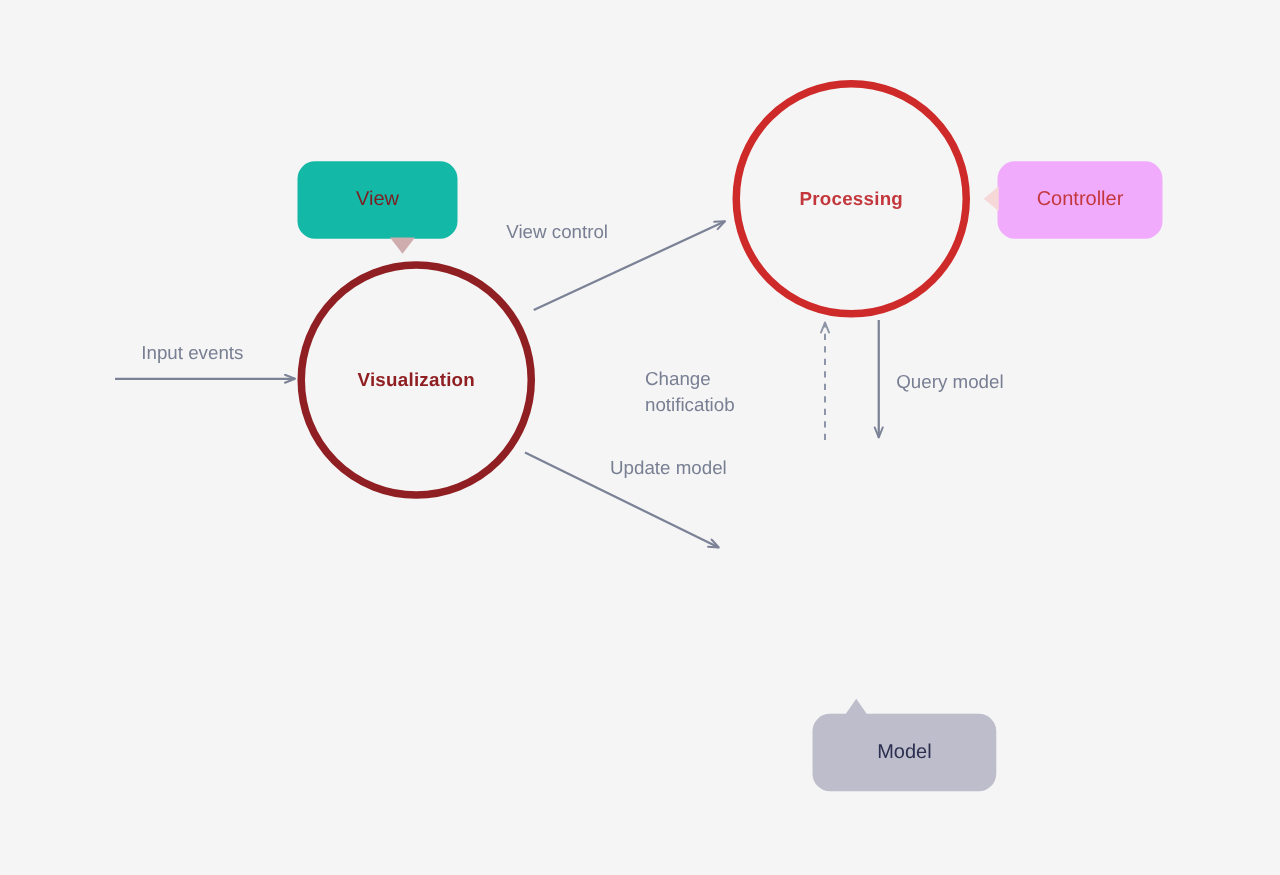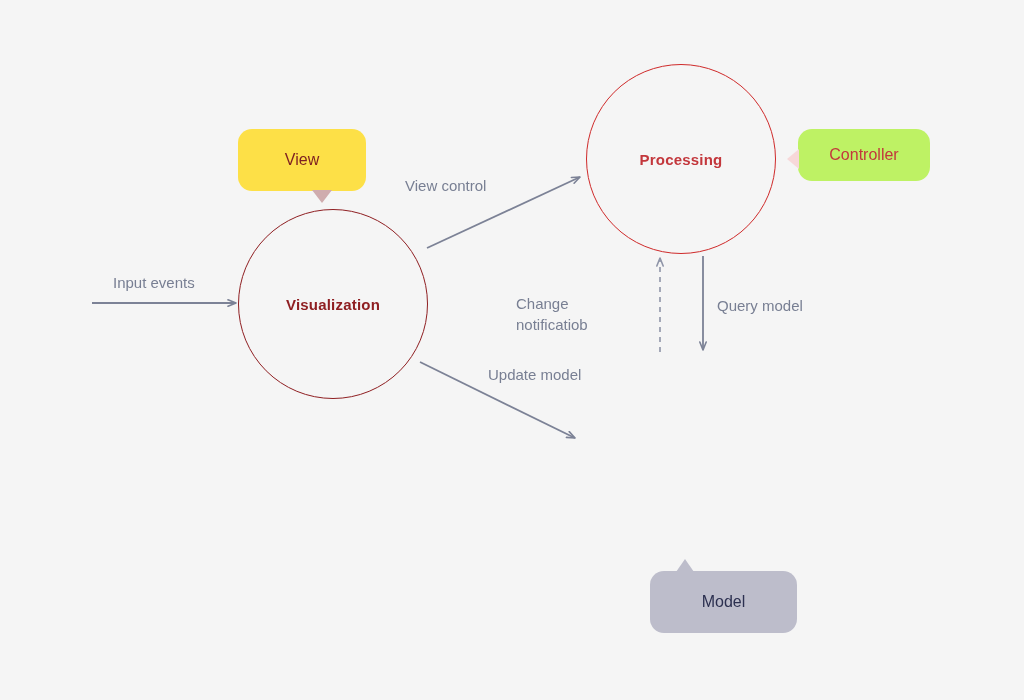--- a/index.html
+++ b/index.html
@@ -26,21 +26,21 @@
     width: 1024px;
     height: 700px;
   }
 
   
   .node {
     position: absolute;
     width: 190px;
     height: 190px;
     border-radius: 50%;
-    border: 1px solid #14b8a6;
+    border: 6px solid #14b8a6;
     box-sizing: border-box;
     display: flex;
     align-items: center;
     justify-content: center;
     background: transparent;
   }
   .node-label {
     font-size: 15px;
     font-weight: bold;
     letter-spacing: 0.2px;
@@ -84,37 +84,37 @@
     position: absolute;
     width: 0;
     height: 0;
   }
 
   #badge-view {
     left: 238px;
     top: 129px;
     width: 128px;
     height: 62px;
-    background: #fde047;
+    background: #14b8a6;
   }
   #badge-view .badge-label { color: #7d1f22; }
   #badge-view .tail {
     left: 74px;
     top: 61px;
     border-left: 10px solid transparent;
     border-right: 10px solid transparent;
     border-top: 13px solid #cfacae;
   }
 
   #badge-controller {
     left: 798px;
     top: 129px;
     width: 132px;
-    height: 52px;
-    background: #bef264;
+    height: 62px;
+    background: #f0abfc;
   }
   #badge-controller .badge-label { color: #c3373c; }
   #badge-controller .tail {
     left: -11px;
     top: 20px;
     border-top: 10px solid transparent;
     border-bottom: 10px solid transparent;
     border-right: 12px solid #f7d8d9;
   }
 

